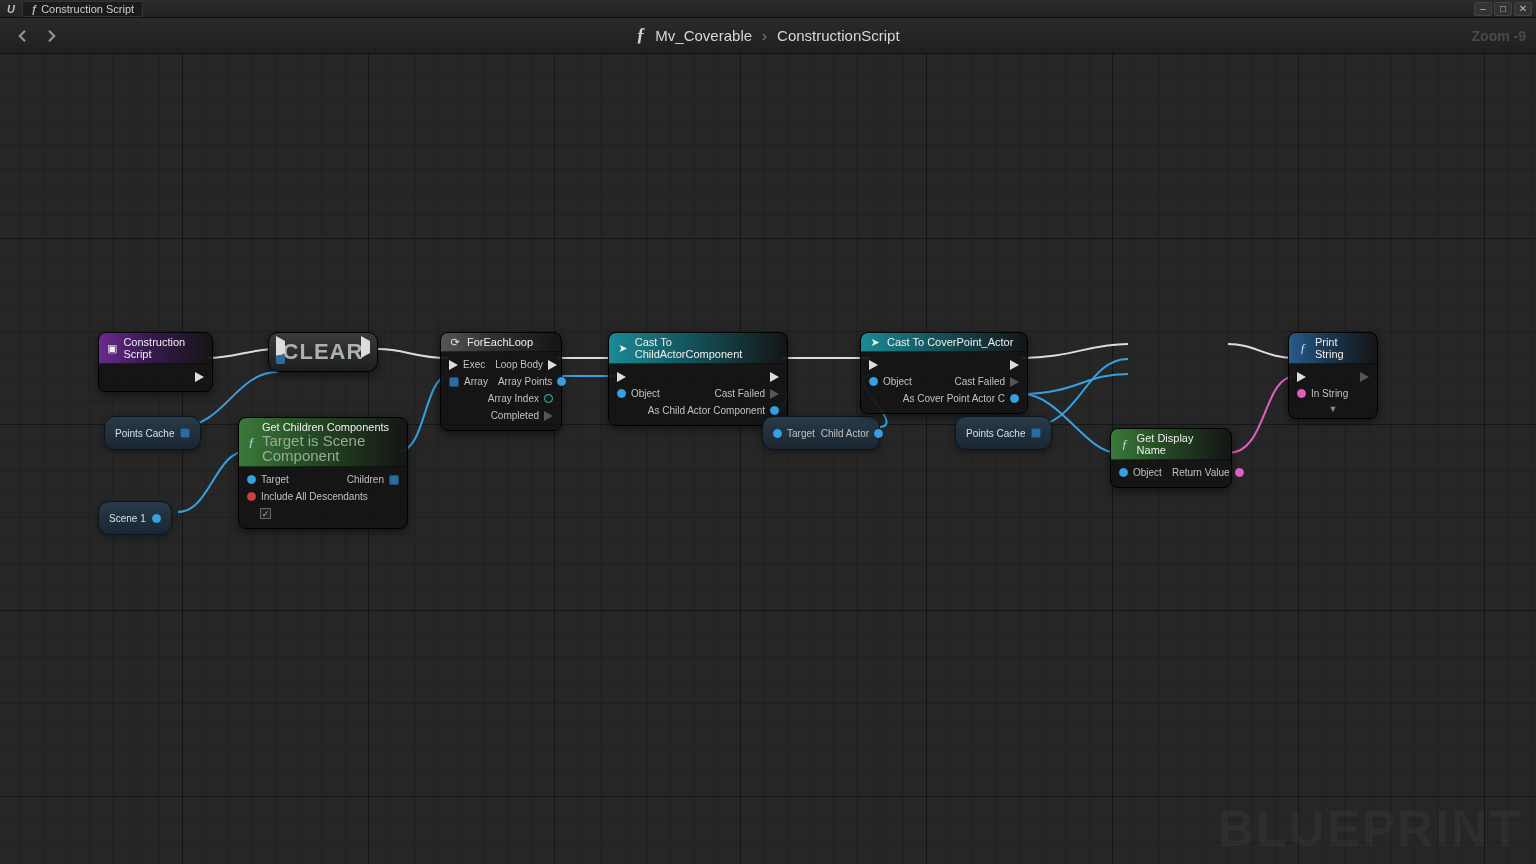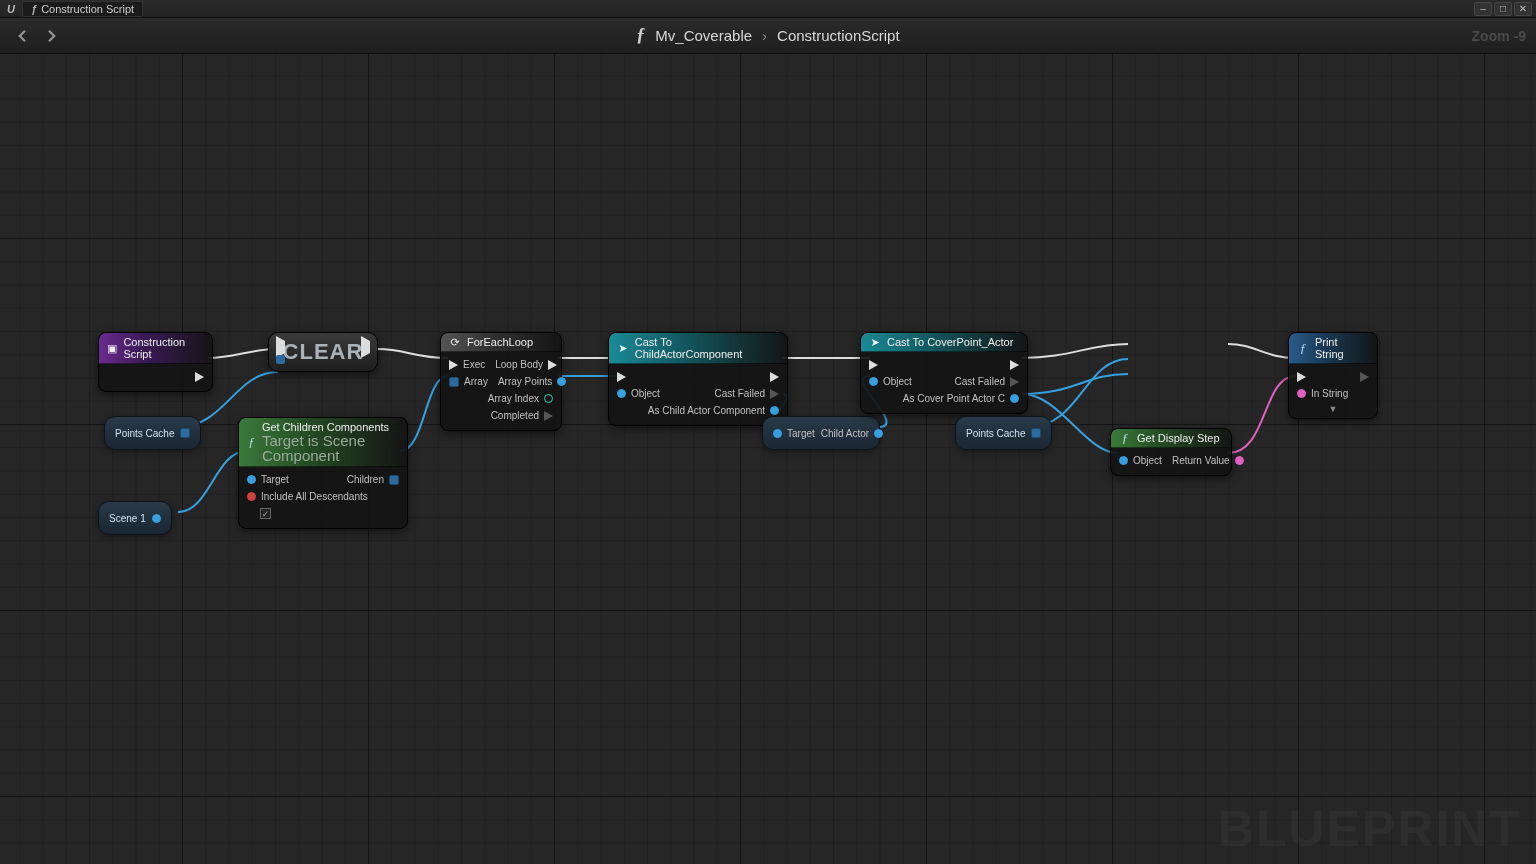--- a/index.html
+++ b/index.html
@@ -382,21 +382,21 @@
 
   <div class="varnode" style="left:955px; top:362px;">
     <span>Points Cache</span>
     <span class="dot grid"></span>
   </div>
 
 
   <div class="node" style="left:1110px; top:374px; width:122px;">
     <div class="header hdr-green">
       <span class="hicon fi">ƒ</span>
-      <span>Get Display Step</span>
+      <span>Get Display Name</span>
     </div>
     <div class="body">
       <div class="row">
         <span class="pin">
             <span class="dot blue"></span>
             <span>Object</span>
           </span>
         <span class="pin right">
             <span class="dot pink"></span>
             <span>Return Value</span>

